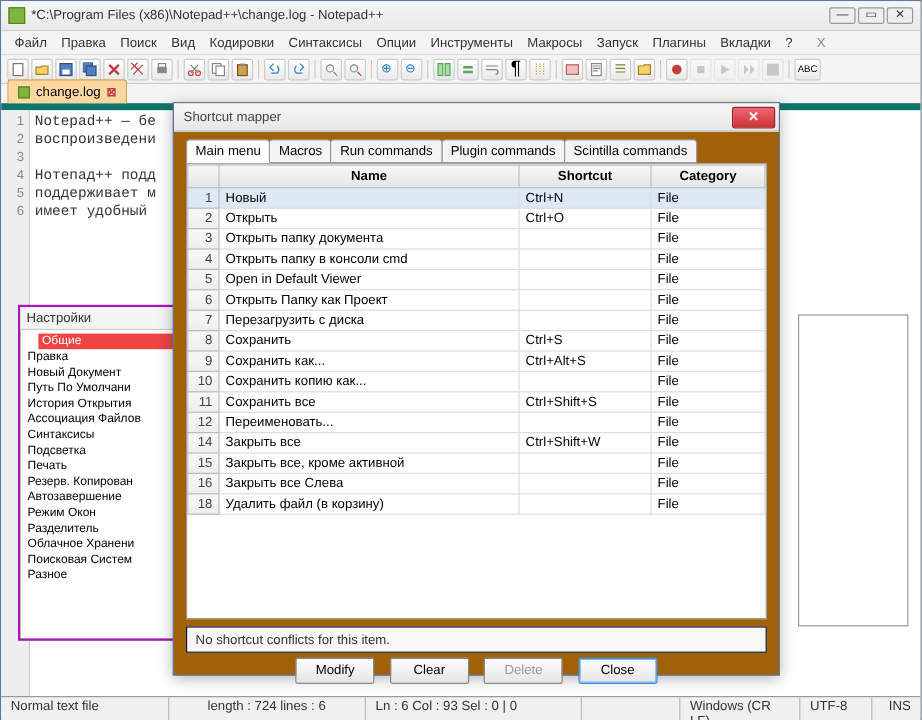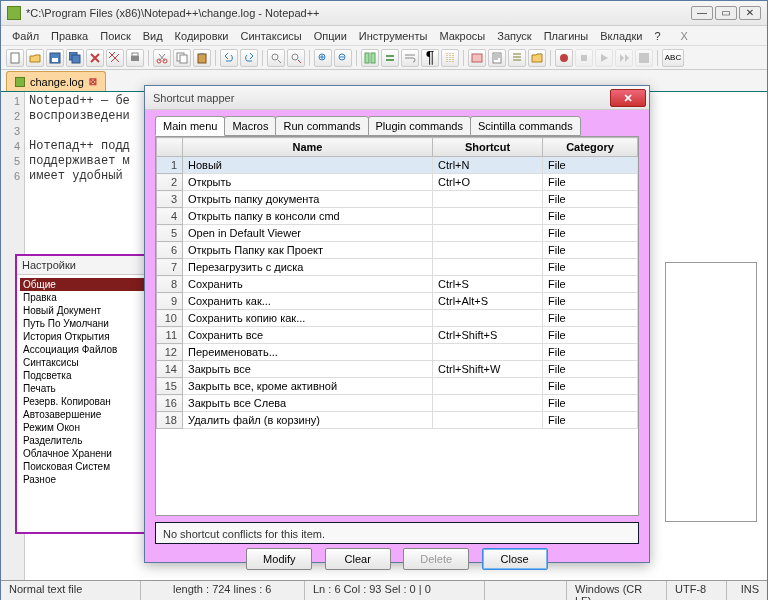--- a/index.html
+++ b/index.html
@@ -7,39 +7,39 @@
   .window { width: 768px; height: 600px; background: #f0f0f0; border: 1px solid #5a7aa0; position: relative; }
   .titlebar { height: 25px; background: linear-gradient(#f6f6f6,#e8e8e8); border-bottom: 1px solid #ccc; display:flex; align-items:center; padding:0 6px; font-size:11px; color:#333; justify-content:space-between;}
   .titlebar .t-left { display:flex; align-items:center; gap:5px; }
   .titlebar .winctrl { display:flex; gap:2px; }
   .winbtn { width:22px; height:14px; border:1px solid #999; border-radius:2px; background:#eee; font-size:10px; text-align:center; line-height:12px; cursor:pointer; }
   .menubar { height:20px; background:#f4f4f4; display:flex; align-items:center; gap:2px; padding:0 6px; font-size:11px; color:#333; border-bottom:1px solid #ddd; }
   .menubar span { padding:2px 5px; cursor:default; }
   .toolbar { height:24px; background:#f4f4f4; border-bottom:1px solid #ccc; display:flex; align-items:center; padding:2px 5px; gap:2px; }
   .tbtn { width:18px; height:18px; border:1px solid #ccc; border-radius:2px; background:linear-gradient(#fff,#e8e8e8); display:flex; align-items:center; justify-content:center; }
   .tbtn svg { width:12px; height:12px; }
-  .tabbar { height:22px; background:#f4f4f4; border-bottom:1px solid #0f766e; display:flex; align-items:flex-end; padding-left:5px; }
+  .tabbar { height:22px; background:#f4f4f4; border-bottom:6px solid #0f766e; display:flex; align-items:flex-end; padding-left:5px; }
   .filetab { height:20px; background:#fcd8a0; border:1px solid #d0a050; border-bottom:none; border-radius:3px 3px 0 0; padding:0 8px; font-size:11px; display:flex; align-items:center; gap:5px; }
   .filetab .x { color:#c04040; font-weight:bold; font-size:10px; }
   .editor { position:relative; height:calc(100% - 24px - 20px - 24px - 22px - 20px); background:#fff; display:flex; }
   .gutter { width:24px; background:#eee; border-right:1px solid #ccc; font-size:11px; color:#888; text-align:right; padding:2px 4px 0 0; }
   .gutter div { line-height:15px; }
   .codetext { flex:1; font-family: 'Courier New',monospace; font-size:12px; padding:2px 4px; color:#333; line-height:15px; white-space:pre; }
   .statusbar { height:20px; background:#f0f0f0; border-top:1px solid #999; display:flex; font-size:11px; color:#333; }
   .statusbar > div { border-right:1px solid #bbb; padding:2px 8px; }
   .statusbar > div:last-child { border-right:none; }
   .statusbar .sb1{width:140px;} .sb2{width:140px;margin-left:24px;} .sb3{width:180px;} .sb4{flex:1;} .sb5{width:100px;} .sb6{width:60px;} .sb7{width:40px; text-align:right;}
   
   .settings-panel { position:absolute; left:14px; top:162px; width:139px; height:280px; background:#fff; border:2px solid #a21caf; font-size:11px; }
   .settings-panel .sp-title { padding:3px 5px; background:#f4f4f4; border-bottom:1px solid #ccc; color:#333; position:relative; }
   .settings-panel .sp-body { padding:3px; }
   .settings-panel .sp-item { padding:1px 3px; white-space:nowrap; overflow:hidden; font-size:10px; }
-  .settings-panel .sp-item.sel { background:#7f1d1d; color:#fff; }
+  .settings-panel .sp-item.sel { background:#ef4444; color:#fff;margin-left:12px; }
   
-  .dialog { position:absolute; left:143px; top:84px; width:506px; height:478px; background:#f0abfc; border:1px solid #5a7aa0; box-shadow:0 3px 12px rgba(0,0,0,0.3); }
+  .dialog { position:absolute; left:143px; top:84px; width:506px; height:478px; background:#a16207; border:1px solid #5a7aa0; box-shadow:0 3px 12px rgba(0,0,0,0.3); }
   .dlg-title { height:24px; background:linear-gradient(#f8f8f8,#e6e6e6); border-bottom:1px solid #ccc; display:flex; align-items:center; justify-content:space-between; padding:0 3px 0 8px; font-size:11px; color:#444; }
   .dlg-close { width:36px; height:18px; background:linear-gradient(#e67,#c33); border:1px solid #a02020; border-radius:2px; color:#fff; text-align:center; font-size:11px; line-height:16px; cursor:pointer; font-weight:bold;}
   .dlg-tabs { height:22px; display:flex; align-items:flex-end; padding-left:10px; font-size:11px; margin-top:4px; }
   .dlg-tab { padding:3px 7px; border:1px solid #999; background:#f4f4f4; margin-right:-1px; border-radius:3px 3px 0 0; cursor:pointer; position:relative; }
   .dlg-tab.active { background:#fff; border-bottom:1px solid #fff; z-index:2; }
   .dlg-body { margin:0 10px 0 10px; background:#fff; border:1px solid #999; height:380px; overflow:hidden; position:relative; }
   .grid { width:100%; font-size:11px; border-collapse:collapse; }
   .grid th { background:linear-gradient(#f8f8f8,#e4e4e4); border:1px solid #bbb; padding:3px 5px; font-weight:bold; text-align:center; }
   .grid th.numcol { width:26px; }
   .grid th.namecol { width:250px; }

